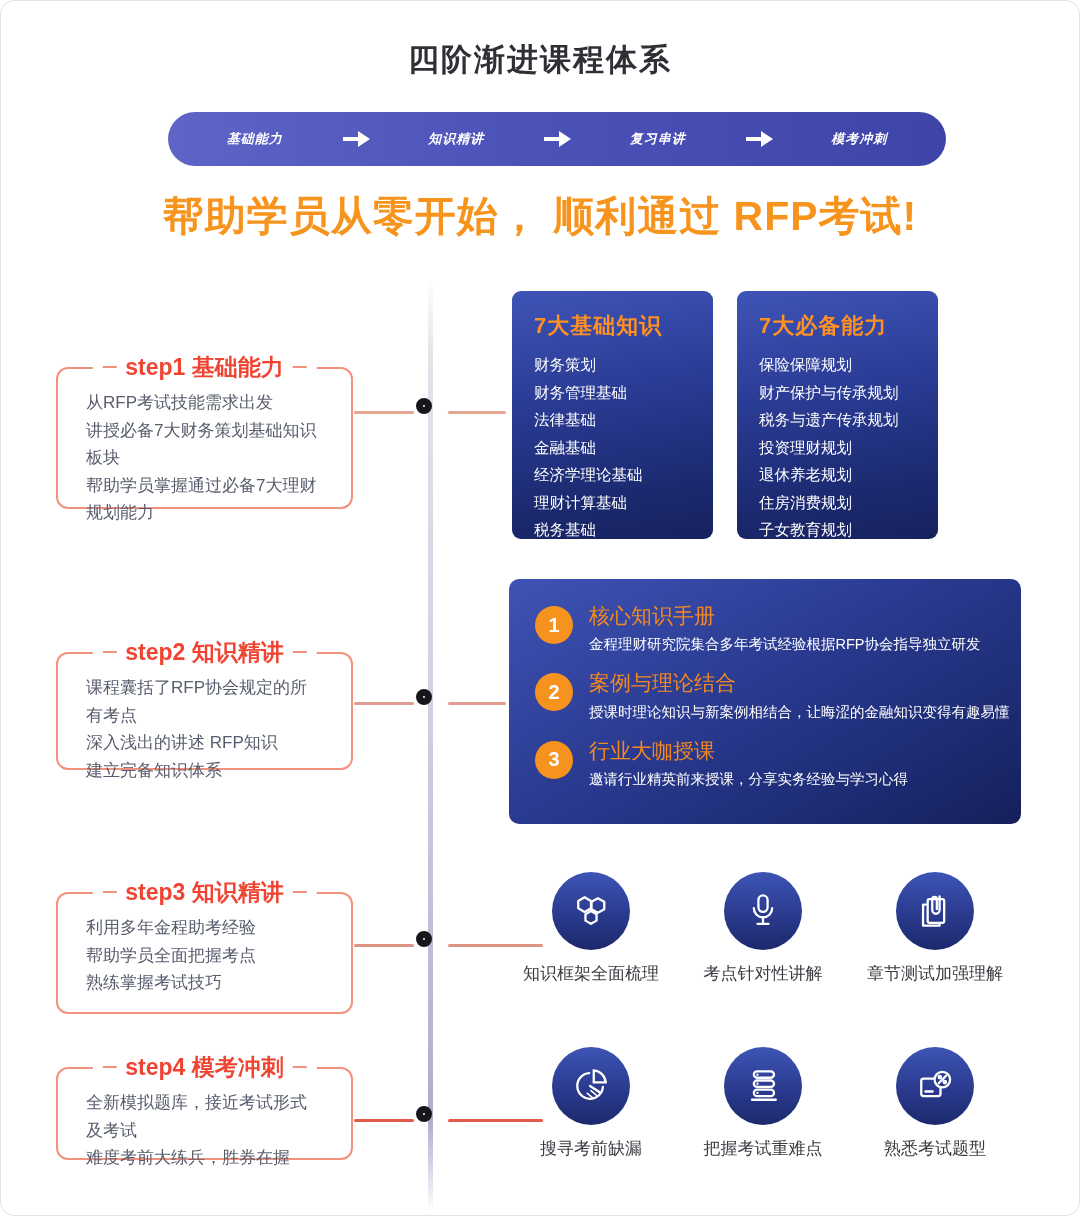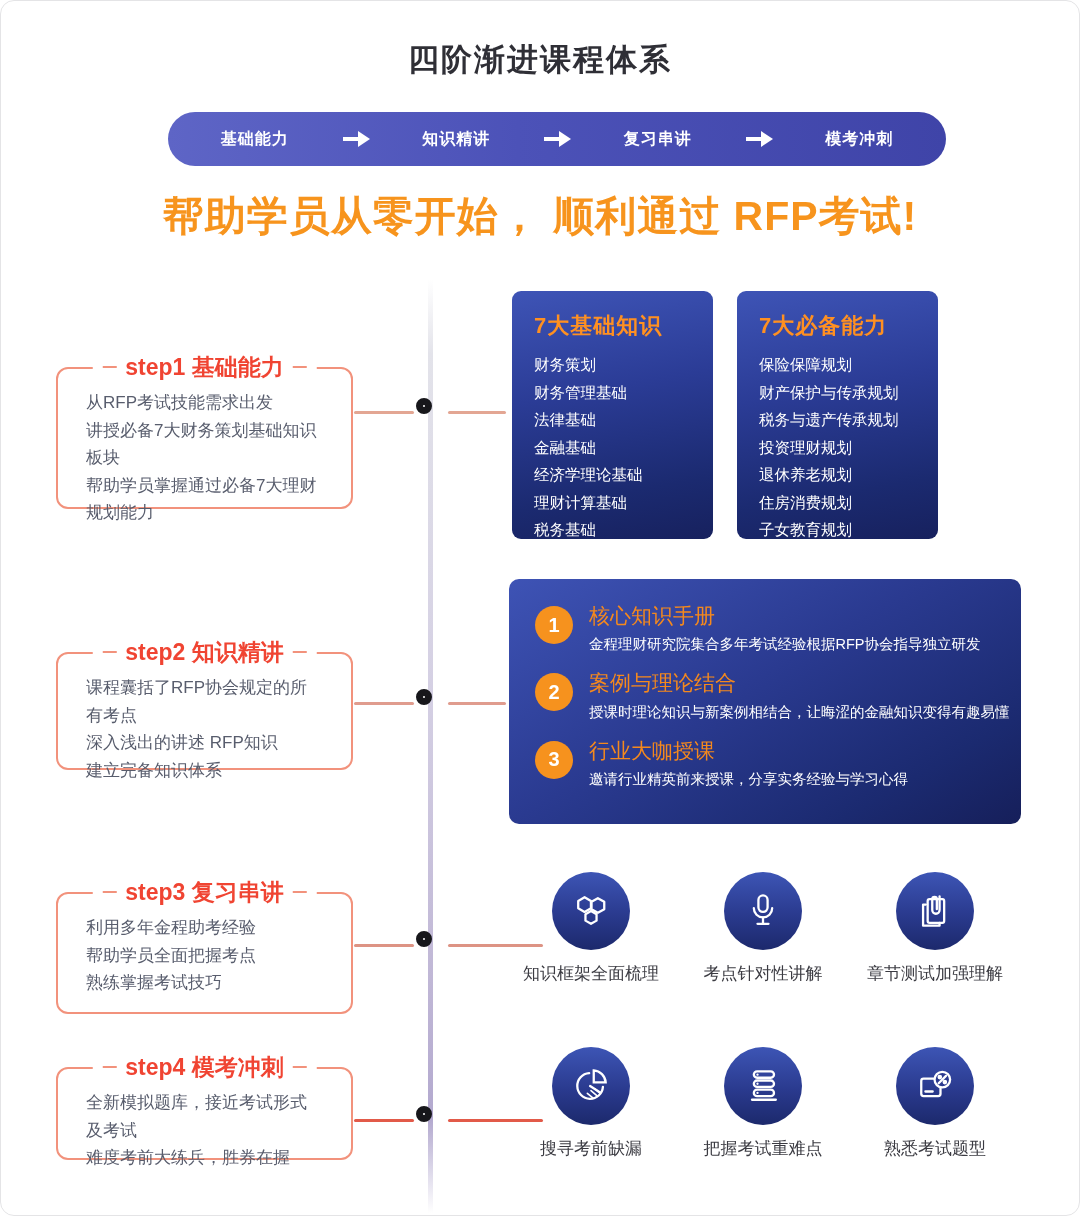--- a/index.html
+++ b/index.html
@@ -12,21 +12,21 @@
   .main-title {
     position: absolute; top: 38px; left: 0; width: 100%;
     text-align: center; font-size: 31px; font-weight: 600;
     color: #2f2f36; letter-spacing: 2px;
   }
   .stage-pill {
     position: absolute; left: 167px; top: 111px; width: 778px; height: 54px;
     border-radius: 27px; background: linear-gradient(90deg, #5e65c6 0%, #4c52b8 45%, #3f44a8 100%);
     display: flex; align-items: center; justify-content: space-evenly;
   }
-  .stage-label { color: #fff; font-size: 16px; font-weight: 700; letter-spacing: 1px; }
+  .stage-label { color: #fff; font-size: 13px; font-weight: 700; letter-spacing: 1px; font-style: italic; }
   .arrow-icon { display: block; }
   .headline {
     position: absolute; top: 188px; left: 0; width: 100%;
     text-align: center; font-size: 41px; font-weight: 800;
     color: #f7941d; letter-spacing: 1px; white-space: nowrap;
   }
   
   .timeline-line {
     position: absolute; left: 427px; top: 278px; width: 5px; height: 934px;
     background: linear-gradient(180deg, rgba(227,227,234,0) 0%, #e3e3ea 8%,
@@ -133,21 +133,21 @@
     <div class="step-line">讲授必备7大财务策划基础知识板块</div>
     <div class="step-line">帮助学员掌握通过必备7大理财规划能力</div>
   </div>
   <div class="step-card" style="top:651px;height:118px">
     <div class="step-title">step2 知识精讲</div>
     <div class="step-line">课程囊括了RFP协会规定的所有考点</div>
     <div class="step-line">深入浅出的讲述 RFP知识</div>
     <div class="step-line">建立完备知识体系</div>
   </div>
   <div class="step-card" style="top:891px;height:122px">
-    <div class="step-title">step3 复习串讲</div>
+    <div class="step-title">step3 知识精讲</div>
     <div class="step-line">利用多年金程助考经验</div>
     <div class="step-line">帮助学员全面把握考点</div>
     <div class="step-line">熟练掌握考试技巧</div>
   </div>
   <div class="step-card" style="top:1066px;height:93px">
     <div class="step-title">step4 模考冲刺</div>
     <div class="step-line">全新模拟题库，接近考试形式及考试</div>
     <div class="step-line">难度考前大练兵，胜券在握</div>
   </div>
 

